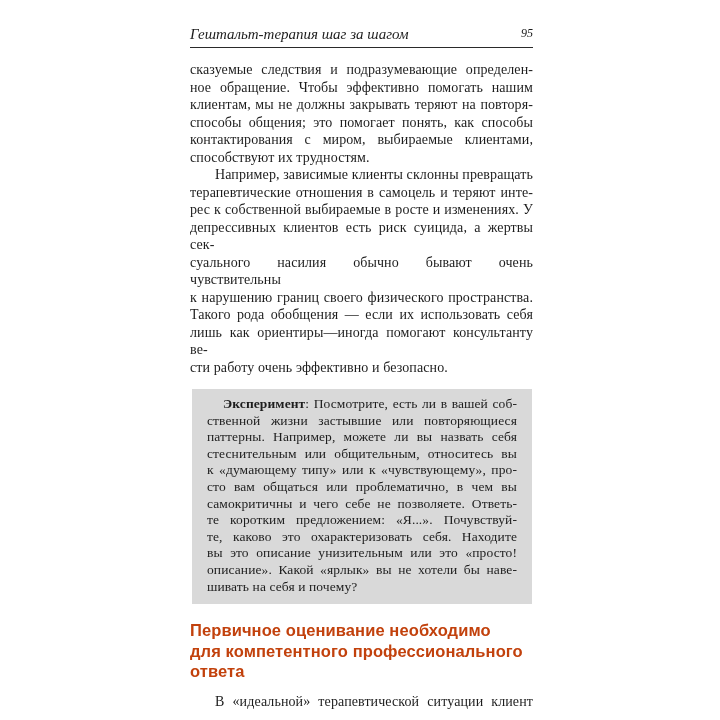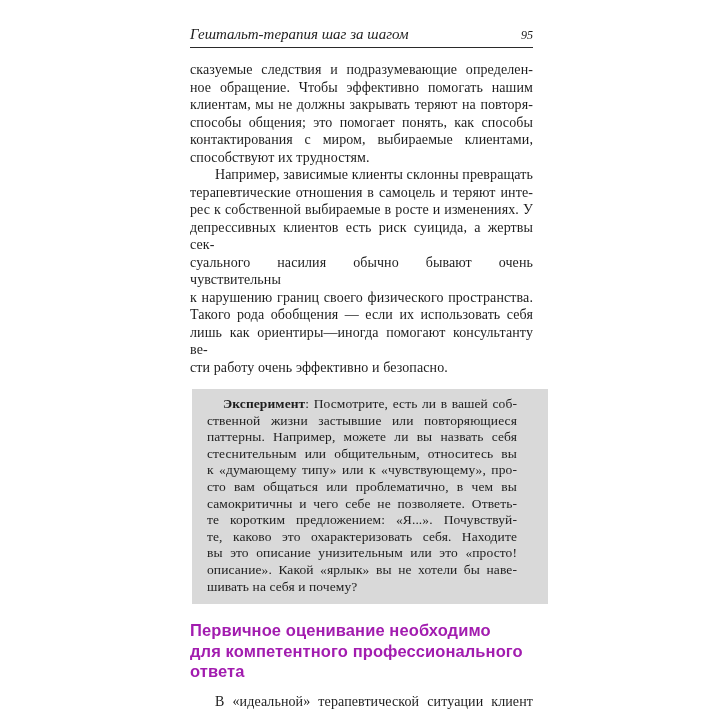--- a/index.html
+++ b/index.html
@@ -18,21 +18,21 @@
   .book-page {
     position: absolute;
     left: 190px;
     top: 26px;
     width: 343px;
   }
   
   .running-header {
     display: flex;
     justify-content: space-between;
-    align-items: flex-end;
+    align-items: flex-start;
     font-style: italic;
     font-size: 15px;
     padding-bottom: 4px;
     border-bottom: 1.5px solid #2a2a2a;
     margin-bottom: 13px;
     gap: 19px;
   }
   .running-header .pg {
     font-size: 12px;
   }
@@ -52,37 +52,37 @@
   }
   .tline.indent {
     text-indent: 25px;
   }
   
   .gray-box {
     margin-top: 13px;
     margin-bottom: 16px;
     margin-left: 2px;
     width: 310px;
-    padding: 7px 31px 9px 15px;
+    padding: 7px 15px 9px 15px;
     font-size: 13.5px;
     line-height: 16.6px;
   }
   .gray-box .tline.indent {
     text-indent: 16px;
   }
   .gray-box b {
     font-weight: bold;
   }
   
   .section-heading {
     font-family: "Liberation Sans", sans-serif;
     font-weight: bold;
     font-size: 16.5px;
     line-height: 20.5px;
-    color: #a21caf;
+    color: #c2410c;
     margin-bottom: 11px;
   }
   .section-heading .hline {
     text-align: left;
   }
 </style>
 </head>
 <body style="color: rgb(29, 29, 29);">
 
 <div class="book-page">

